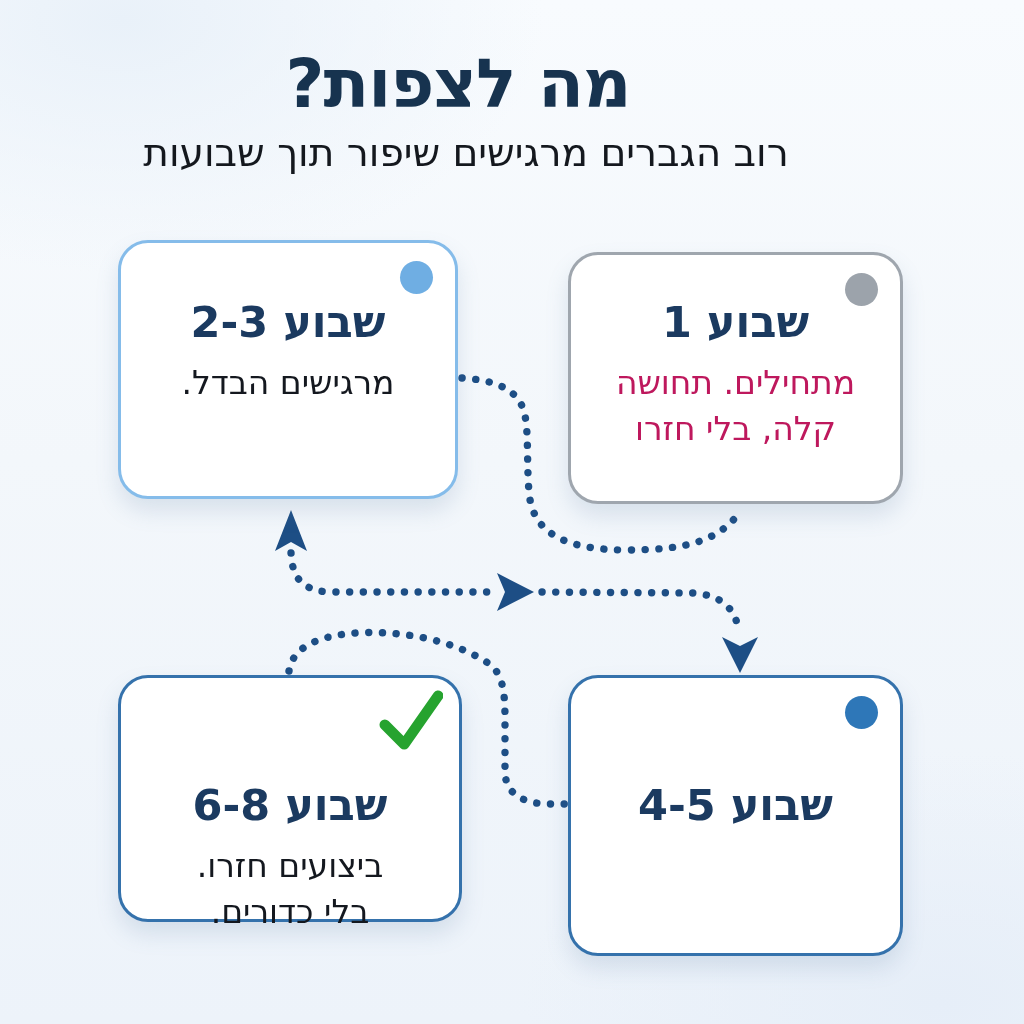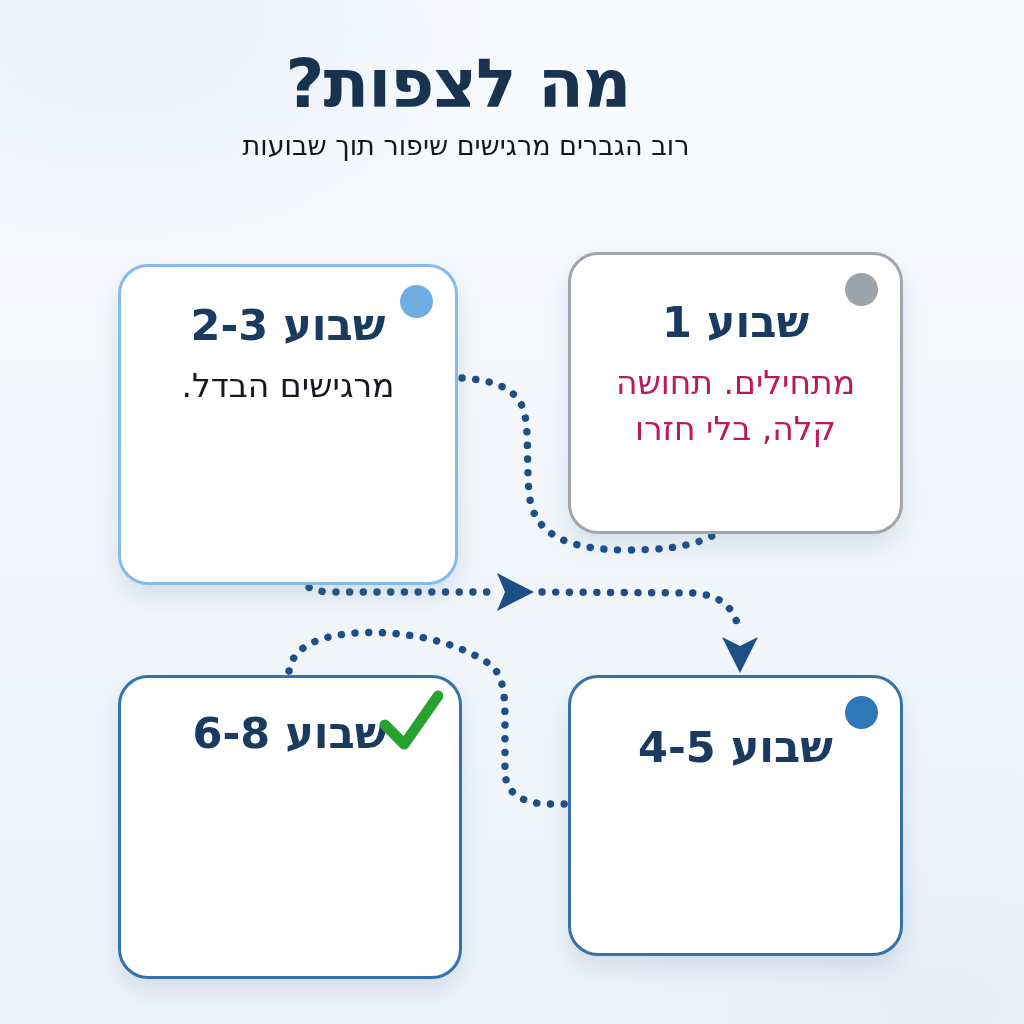--- a/index.html
+++ b/index.html
@@ -12,36 +12,36 @@
     background:
       radial-gradient(700px 420px at 12% 2%, #E9F1F9 0%, rgba(233,241,249,0) 60%),
       radial-gradient(700px 420px at 92% 98%, #E6EEF8 0%, rgba(230,238,248,0) 60%),
       linear-gradient(180deg,#F8FBFE 0%, #F3F7FB 45%, #EDF3FA 100%);
   }
   .header{position:absolute;left:0;top:48px;width:916px;text-align:center;}
   .title{
     margin:0;font-size:67px;font-weight:800;letter-spacing:-1px;line-height:1.1;
   }
   .subtitle{
-    margin:8px 0 0 0;font-size:27px;font-weight:500;line-height:1.2;padding-left:16px;
+    margin:8px 0 0 0;font-size:39px;font-weight:500;line-height:1.2;padding-left:16px;
   }
   .connectors{position:absolute;left:0;top:0;z-index:1;}
   .connectors .dotted{
     fill:none;stroke-width:7.4;stroke-linecap:round;stroke-dasharray:0.1 13.6;
   }
   .card{
     position:absolute;z-index:2;background:#FFFFFF;
     border:3px solid;border-radius:30px;box-sizing:border-box;
     box-shadow:0 12px 22px rgba(96,126,165,0.18);
     text-align:center;
   }
-  .card-w23{left:118px;top:264px;width:340px;height:321px;padding-top:35px;}
-  .card-w1 {left:568px;top:252px;width:335px;height:282px;padding-top:44px;}
-  .card-w68{left:118px;top:675px;width:344px;height:304px;padding-top:32px;}
-  .card-w45{left:568px;top:675px;width:335px;height:281px;padding-top:46px;}
+  .card-w23{left:118px;top:240px;width:340px;height:259px;padding-top:56px;}
+  .card-w1 {left:568px;top:252px;width:335px;height:252px;padding-top:44px;}
+  .card-w68{left:118px;top:675px;width:344px;height:247px;padding-top:104px;}
+  .card-w45{left:568px;top:675px;width:335px;height:281px;padding-top:104px;}
   .card-title{
     margin:0 0 14px 0;font-size:43px;font-weight:700;line-height:1.1;
   }
   .card-body{
     margin:4px;font-size:33px;font-weight:400;line-height:1.4;color:#14181F;
   }
   .status-dot{
     position:absolute;top:18px;right:22px;width:33px;height:33px;border-radius:50%;
   }
   .check-wrap{position:absolute;top:10px;right:16px;width:64px;height:64px;}
@@ -91,15 +91,17 @@
     <h2 class="card-title" style="color: rgb(27, 58, 96);">שבוע 4-5</h2>
   </div>
 
   <div class="card card-w68" dir="rtl" style="border-color: rgb(53, 114, 172);">
     <span class="check-wrap">
       <svg width="64" height="64" viewBox="0 0 66 66">
         <path d="M6 38 L26 58 L61 8" fill="none" stroke-width="11" stroke-linecap="round" stroke-linejoin="round" style="stroke: rgb(38, 163, 47);"></path>
       </svg>
     </span>
     <h2 class="card-title" style="color: rgb(27, 58, 96);">שבוע 6-8</h2>
+    <p class="card-body" style="color: rgb(20, 24, 31);"><span>ביצועים חזרו.</span><br>
+       <span>בלי כדורים.</span></p>
   </div>
 
 </div>
 
 </body></html>

